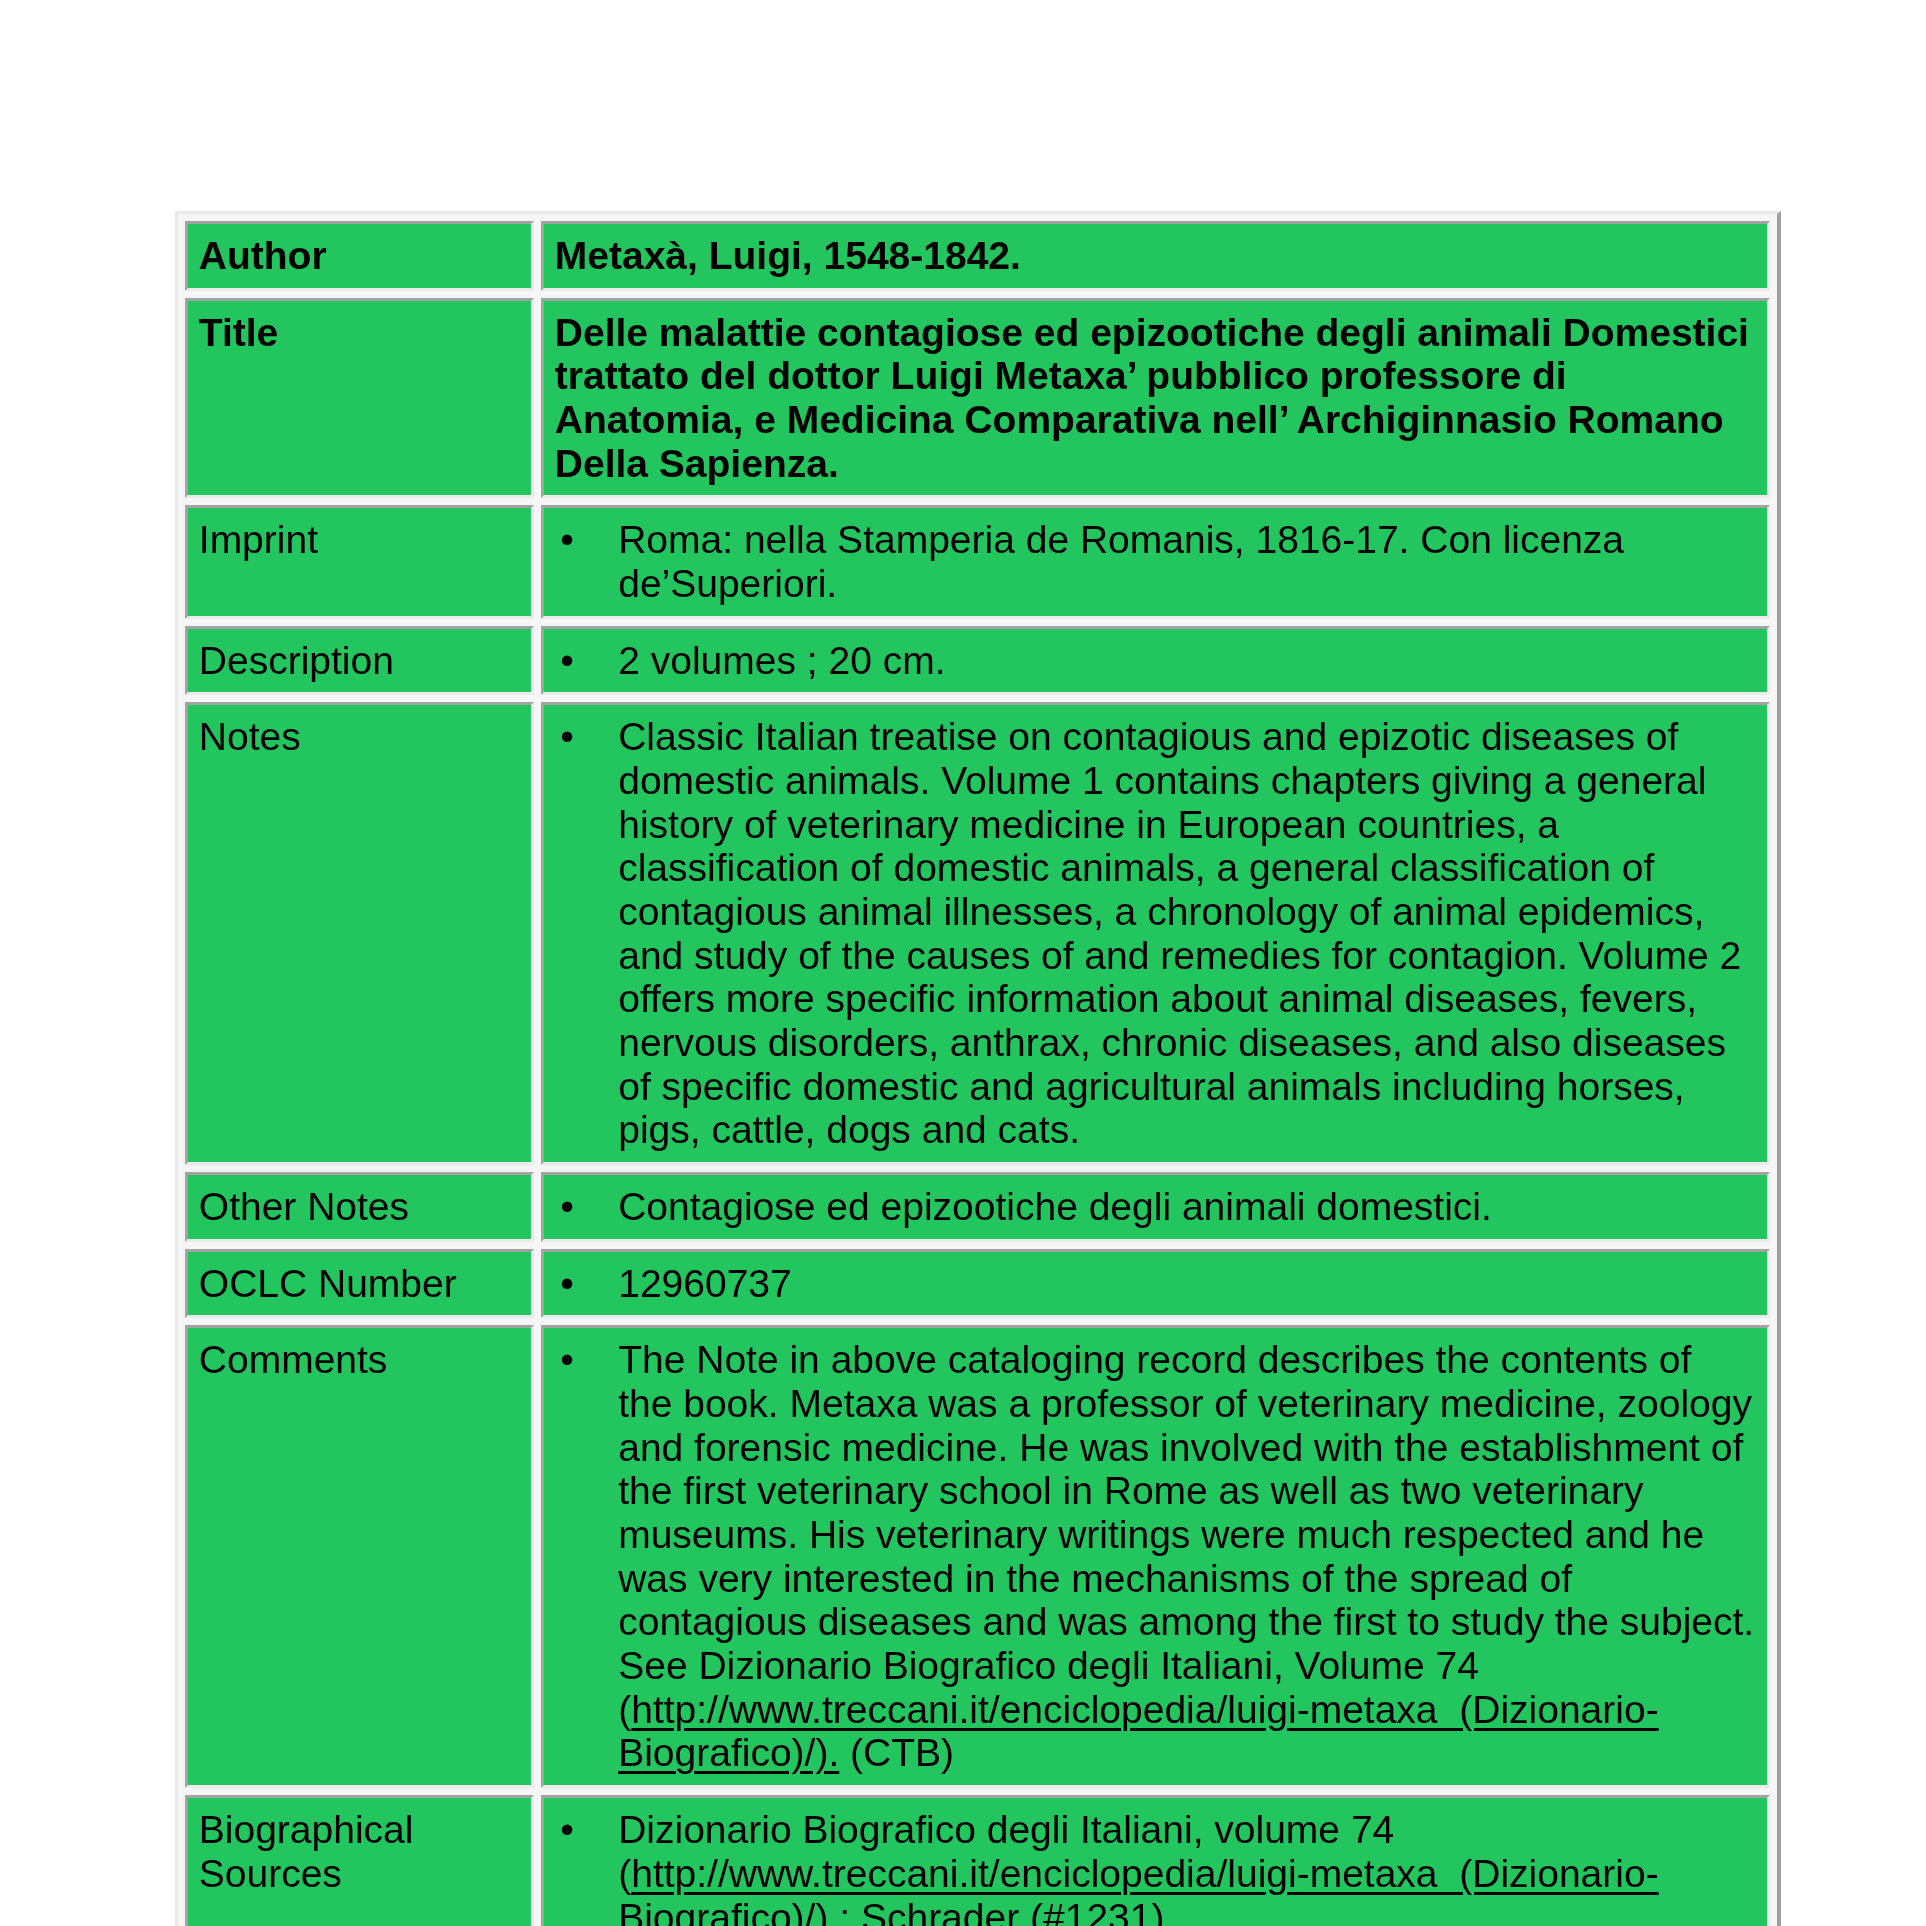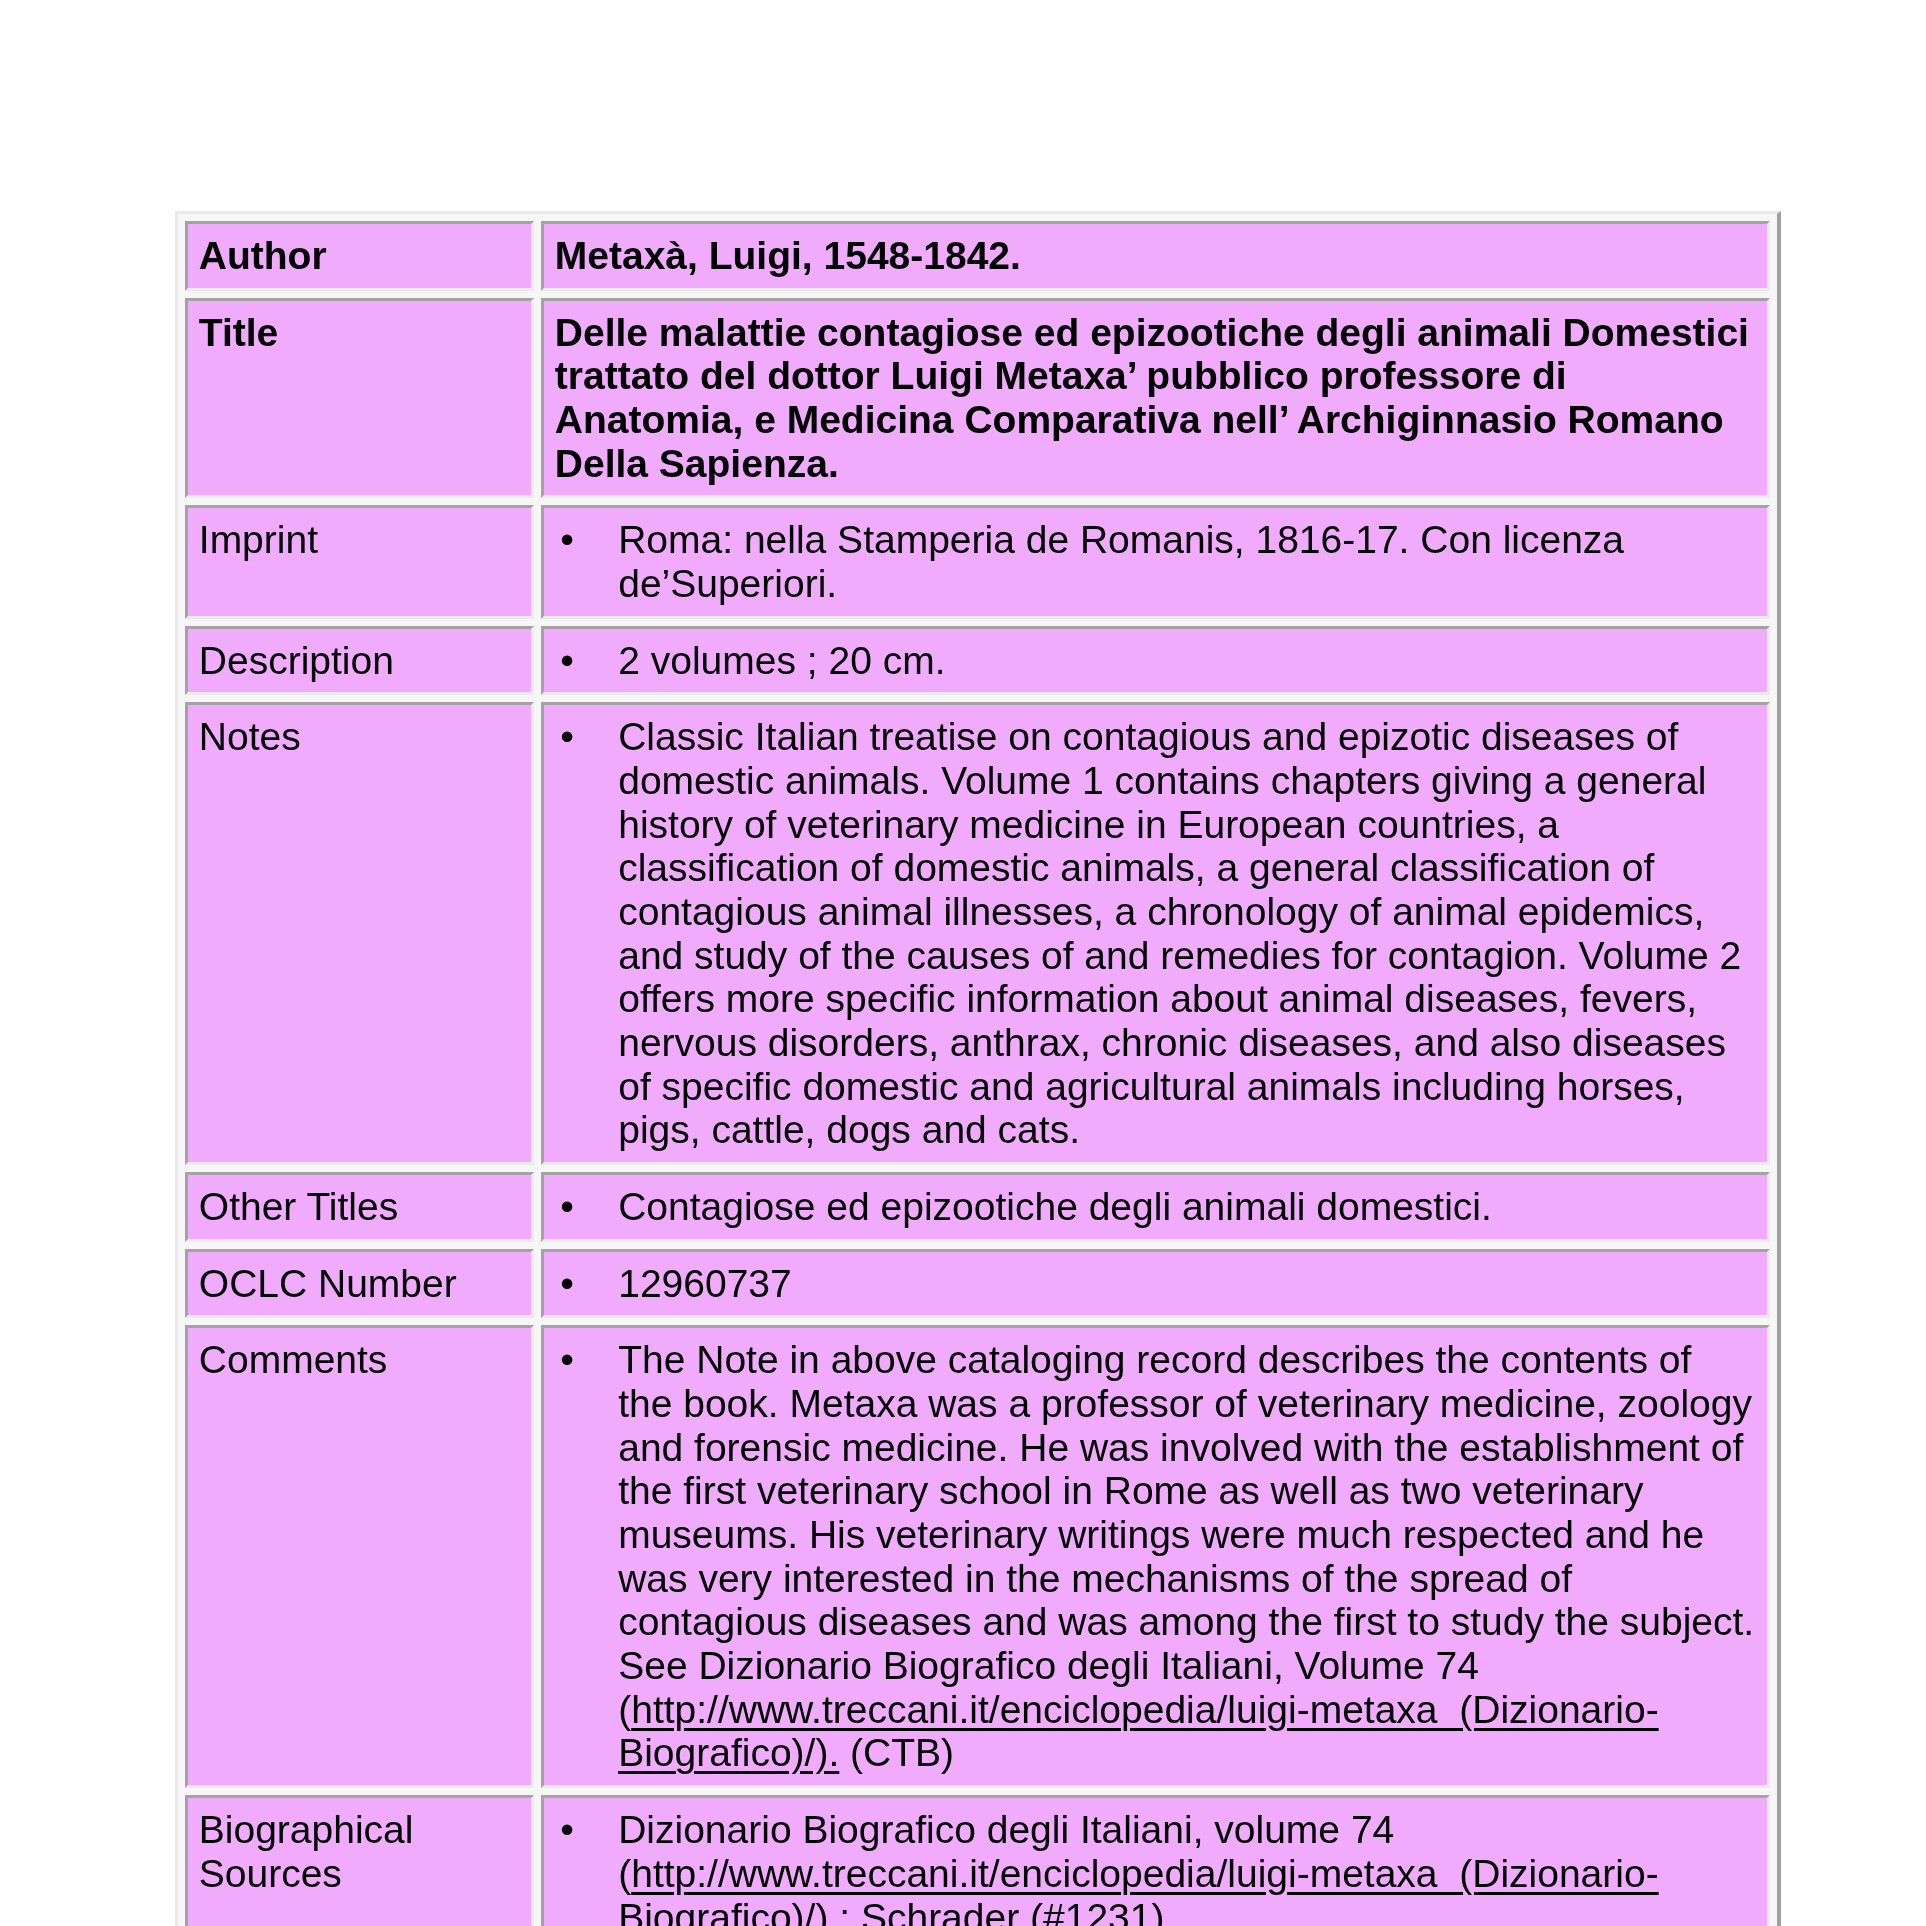--- a/index.html
+++ b/index.html
@@ -18,21 +18,21 @@
     border-spacing:7.7px;
     background:#f6f6f6;
     border-top:3.1px solid #e9e9e9;
     border-left:3.9px solid #e9e9e9;
     border-right:4.6px solid #9f9f9f;
     border-bottom:8.5px solid #9f9f9f;
     font-size:39px;
     line-height:1.12;
   }
   td {
-    background:#f0abfc;
+    background:#22c55e;
     vertical-align:top;
     border-top:3.9px solid #a3a3a3;
     border-left:3.1px solid #a3a3a3;
     border-bottom:3.1px solid #ebebeb;
     border-right:3.1px solid #ebebeb;
     padding:10px 11.6px 10px 10.8px;
     overflow-wrap:break-word;
   }
   tr.bold-row td { font-weight:bold; }
   p.val { margin:0; }
@@ -113,21 +113,21 @@
           <li>
             <span class="mk">•</span>
             <span class="bt"><span>Classic Italian treatise on contagious and epizotic diseases of domestic animals. Volume 1 contains chapters giving a general history of veterinary medicine in European countries, a classification of domestic animals, a general classification of contagious animal illnesses, a chronology of animal epidemics, and study of the causes of and remedies for contagion. Volume 2 offers more specific information about animal diseases, fevers, nervous disorders, anthrax, chronic diseases, and also diseases of specific domestic and agricultural animals including horses, pigs, cattle, dogs and cats.</span></span>
           </li>
         </ul>
       </td>
     </tr>
 
     <tr>
       <td>
-        <p class="val">Other Titles</p>
+        <p class="val">Other Notes</p>
       </td>
       <td>
         <ul class="blist">
           <li>
             <span class="mk">•</span>
             <span class="bt"><span>Contagiose ed epizootiche degli animali domestici.</span></span>
           </li>
         </ul>
       </td>
     </tr>

